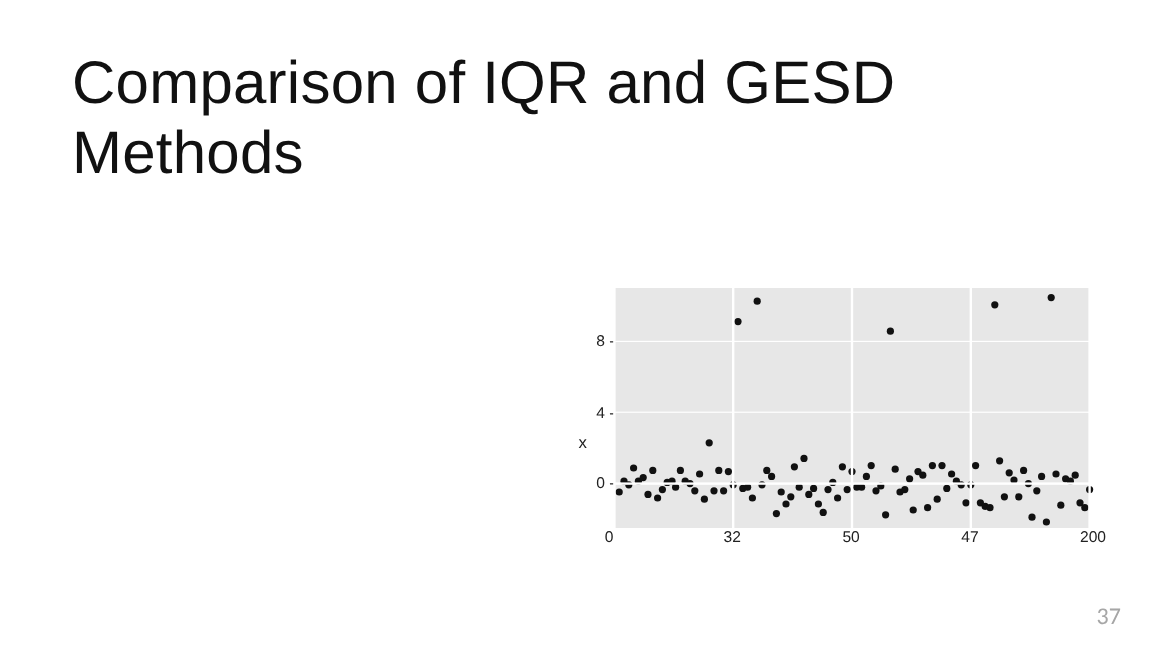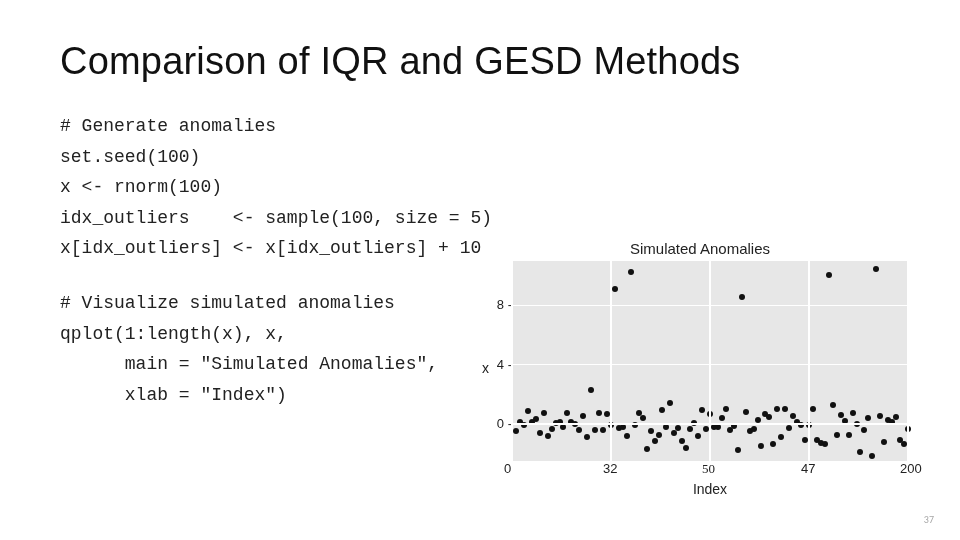--- a/index.html
+++ b/index.html
@@ -13,21 +13,21 @@
   }
   .slide {
     width: 100%;
     height: 100%;
     padding: 40px 60px 0 60px;
     position: relative;
   }
   h1.title {
     font-family: "Calibri Light", "Segoe UI Light", "Segoe UI", Arial, sans-serif;
     font-weight: 300;
-    font-size: 38px;
+    font-size: 50px;
     color: #111;
     margin-bottom: 28px;
     letter-spacing: 0.2px;
   }
   .code {
     font-family: "Courier New", monospace;
     font-size: 18px;
     line-height: 1.7;
     color: #222;
     white-space: pre;
@@ -102,43 +102,33 @@
     color: #222;
     margin-left: 32px;
     width: 396px;
     margin-top: 2px;
   }
   .page-num {
     position: absolute;
     right: 26px;
     bottom: 14px;
     font-family: "Calibri", "Segoe UI", Arial, sans-serif;
-    font-size: 10px;
+    font-size: 20px;
     color: #a6a6a6;
   }
 </style>
 </head>
 <body>
 
 <div class="slide">
   <h1 class="title">Comparison of IQR and GESD Methods</h1>
 
-  <div class="code"># Generate anomalies
-set.seed(100)
-x &lt;- rnorm(100)
-idx_outliers    &lt;- sample(100, size = 5)
-x[idx_outliers] &lt;- x[idx_outliers] + 10</div>
   <div style="height:24px"></div>
-  <div class="code"># Visualize simulated anomalies
-qplot(1:length(x), x,
-      main = "Simulated Anomalies",
-      xlab = "Index")</div>
 
   <div class="chart">
-    <div class="chart-title">Simulated Anomalies</div>
     <div class="y-label">x</div>
     <div class="plot-frame">
       <div style="width:32px; position:relative;">
         <div class="y-axis" id="y-axis" style="position: relative;">
             <span style="position: absolute; right: 0px; top: 154.963px;">0 -</span>
             <span style="position: absolute; right: 0px; top: 95.7037px;">4 -</span>
             <span style="position: absolute; right: 0px; top: 36.4444px;">8 -</span>
           </div>
       </div>
       <div class="plot-area" id="plot-area">
@@ -250,21 +240,20 @@
           <div class="gridline v-line" style="left: -0.75px;"></div>
           <div class="gridline v-line" style="left: 98.25px;"></div>
           <div class="gridline v-line" style="left: 197.25px;"></div>
           <div class="gridline v-line" style="left: 296.25px;"></div>
           <div class="gridline v-line" style="left: 395.25px;"></div>
         </div>
     </div>
     <div class="x-axis" id="x-axis" style="position: relative; height: 18px;">
         <span style="position: absolute; left: -8px; top: 0px;">0</span>
         <span style="position: absolute; left: 91px; top: 0px;">32</span>
-        <span style="position: absolute; left: 190px; top: 0px; font-family: Liberation Serif, serif;">50</span>
+        <span style="position: absolute; left: 190px; top: 0px;">50</span>
         <span style="position: absolute; left: 289px; top: 0px;">47</span>
         <span style="position: absolute; left: 388px; top: 0px;">200</span>
       </div>
-    <div class="x-label">Index</div>
   </div>
 
   <div class="page-num">37</div>
 </div>
 
 </body></html>

